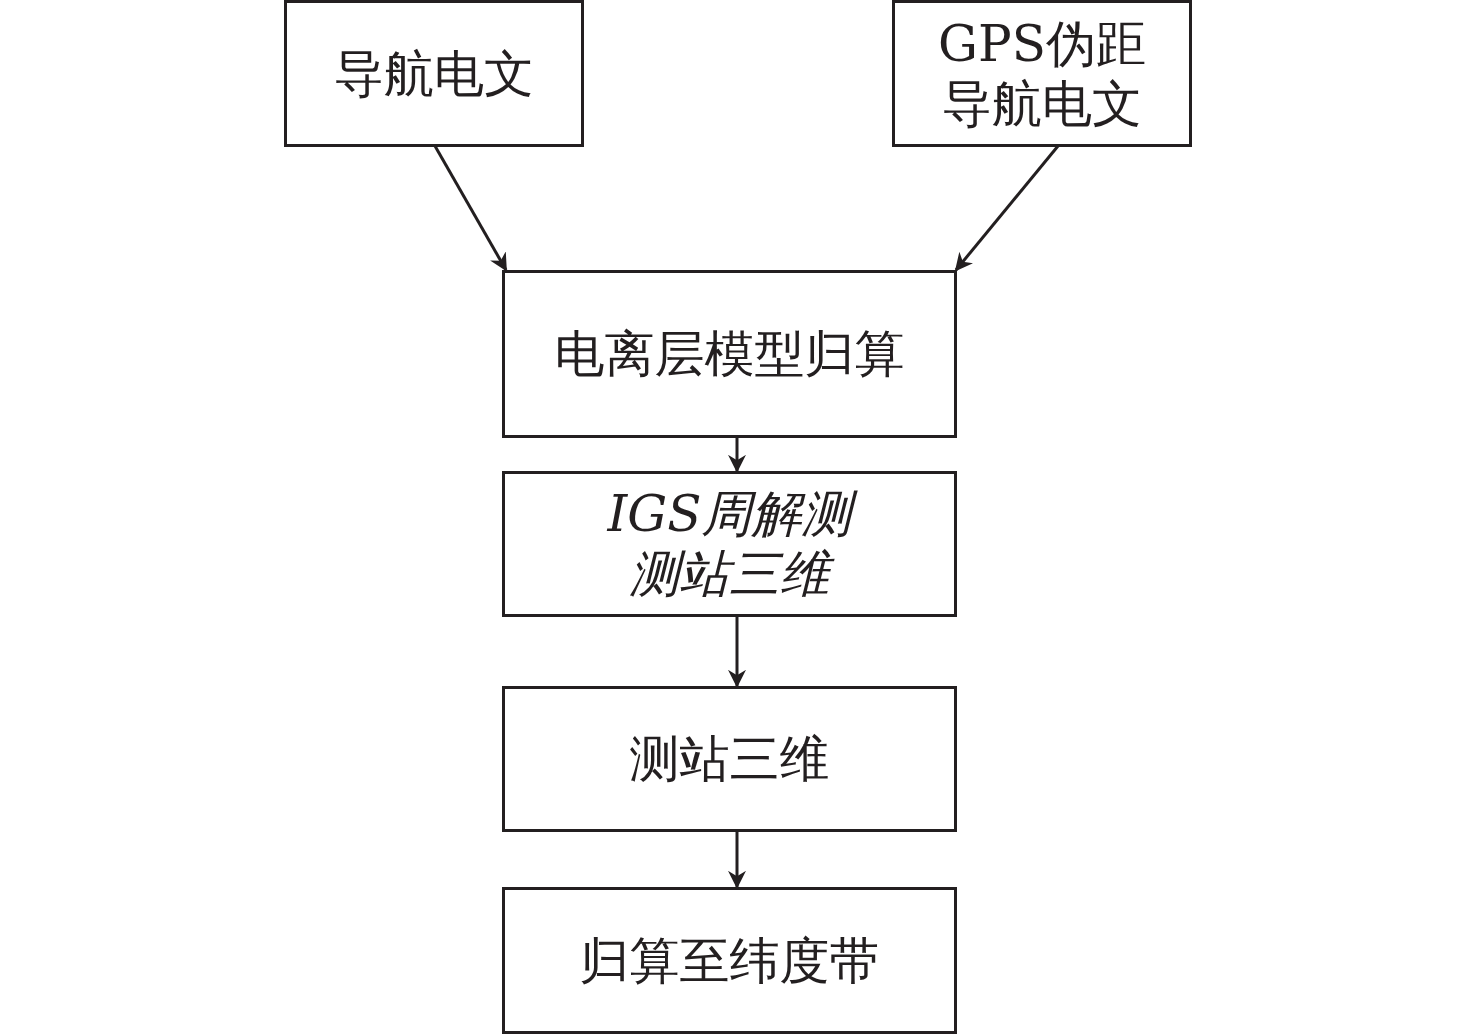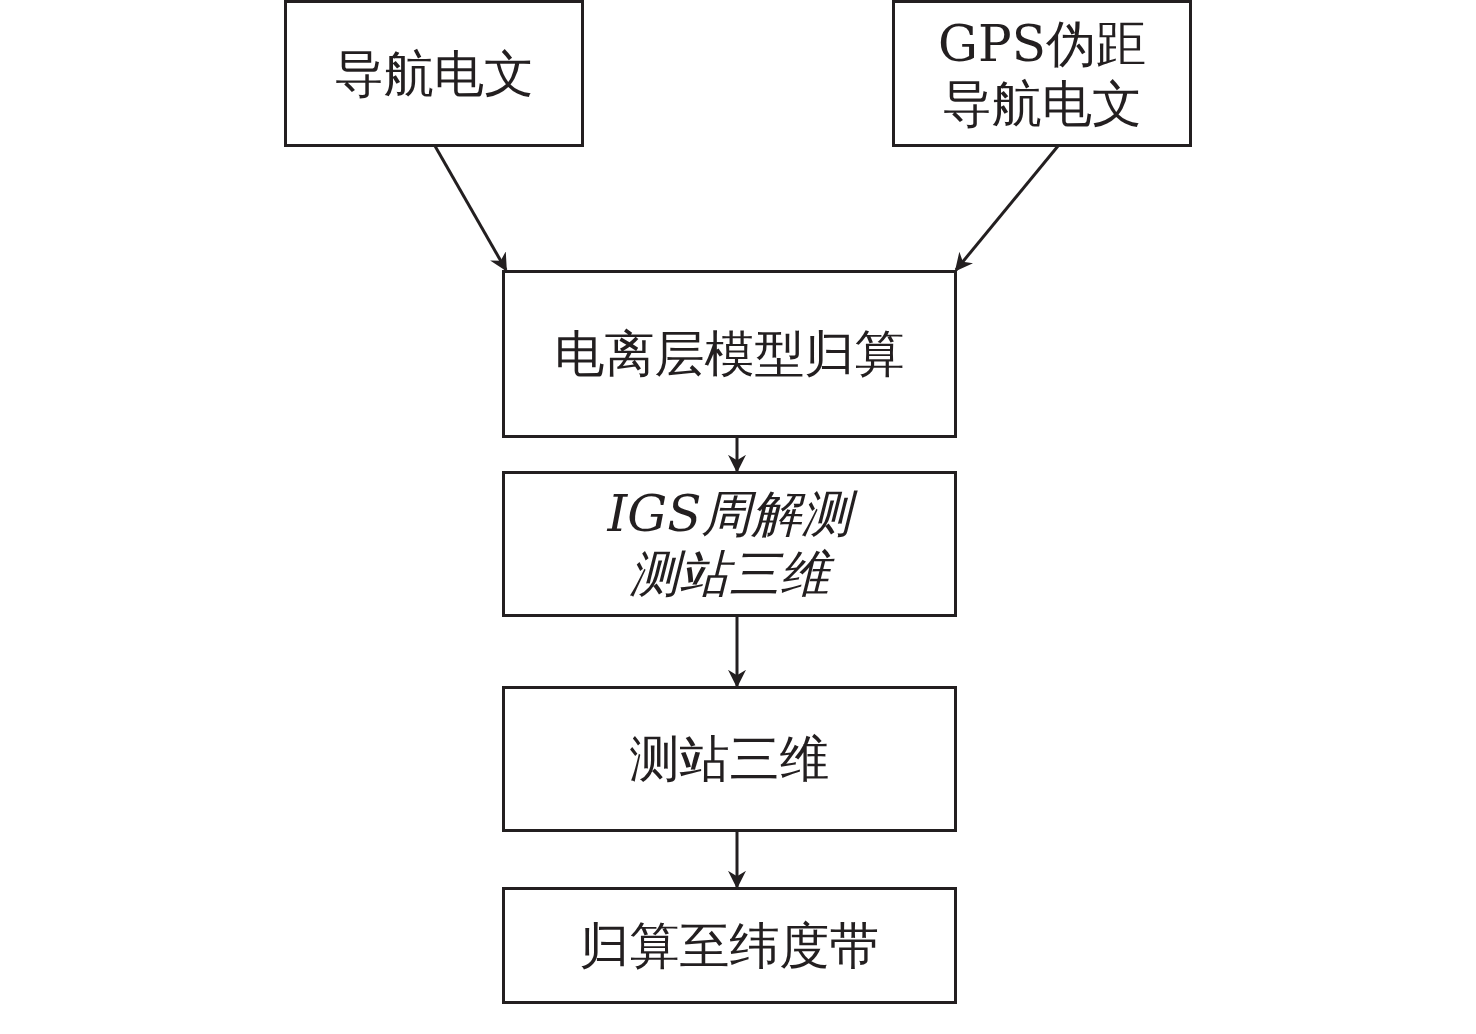--- a/index.html
+++ b/index.html
@@ -53,15 +53,15 @@
 
 <div class="node" style="left:502px; top:471px; width:455px; height:146px;font-style:italic;">
   <span>IGS周解测</span>
   <span>测站三维</span>
 </div>
 
 <div class="node" style="left:502px; top:686px; width:455px; height:146px;">
   <span>测站三维</span>
 </div>
 
-<div class="node" style="left:502px; top:887px; width:455px; height:117px;">
+<div class="node" style="left:502px; top:887px; width:455px; height:147px;">
   <span>归算至纬度带</span>
 </div>
 
 </body></html>

